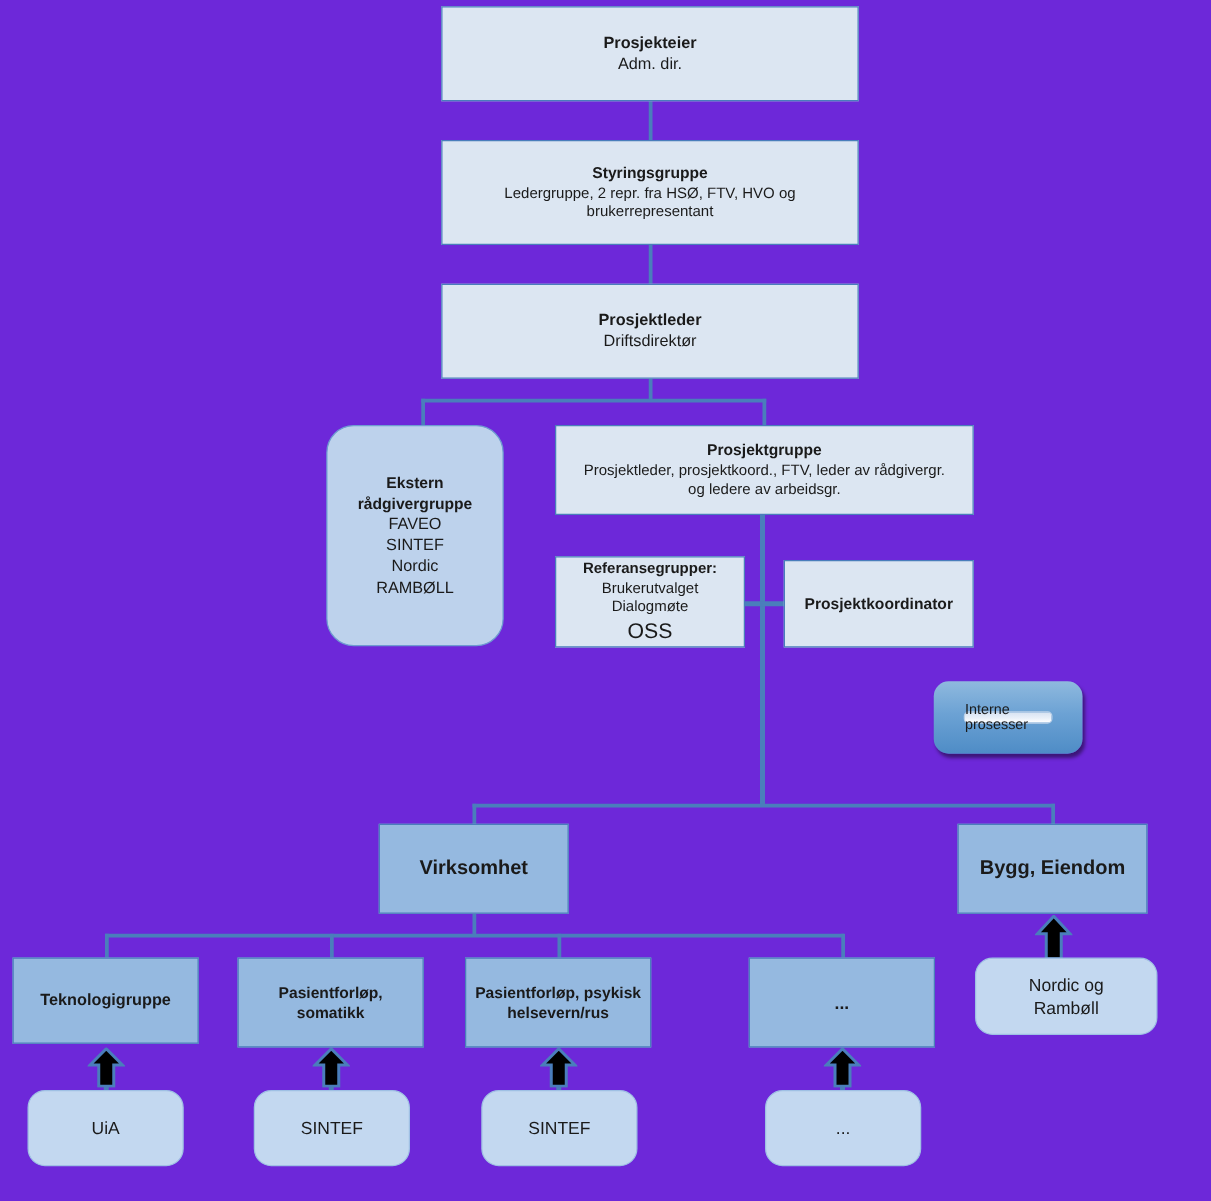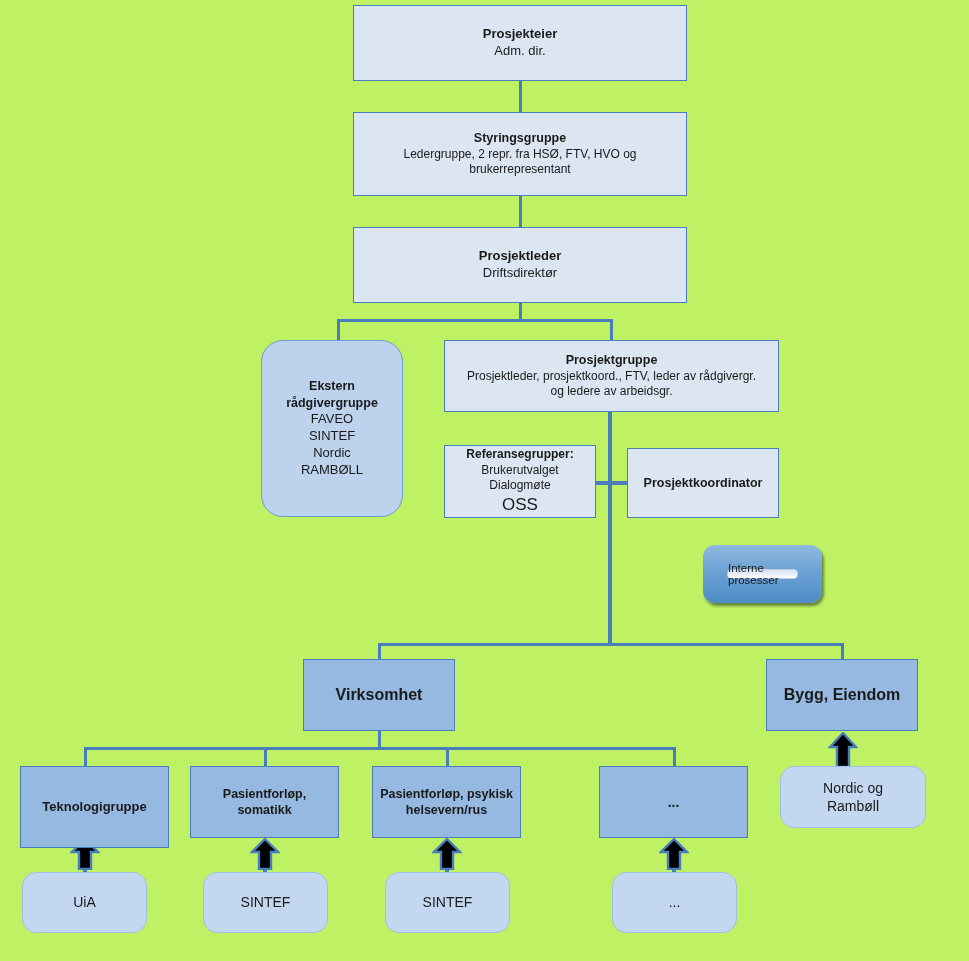--- a/index.html
+++ b/index.html
@@ -1,19 +1,19 @@
 <!DOCTYPE html>
 <html><head>
 <meta charset="utf-8">
 <style>
   html,body{margin:0;padding:0;background:#000;}
   #stage{
     position:relative;
     width:969px;height:961px;
-    background:#bef264;
+    background:#6d28d9;
     font-family:"Liberation Sans","DejaVu Sans",sans-serif;
     overflow:hidden;
   }
   
   .ln{position:absolute;background:#4A7EBB;}
   .ln.v{width:3px;}
   .ln.h{height:3px;}
   .ln.thick.v{width:4px;}
   .ln.thick.h{height:4px;}
 
@@ -55,20 +55,21 @@
   }
 
   
   .bevel{
     position:absolute;
     box-sizing:border-box;
     border-radius:12px;
     background:linear-gradient(180deg,#8FB9DE 0%,#6CA2D4 45%,#4E8CC6 100%);
     padding:24px;
     box-shadow:2px 3px 3px rgba(0,0,0,0.45);
+    margin-left:44px;
   }
   .bevel-inner{
     width:100%;height:100%;
     box-sizing:border-box;
     border-radius:4px;
     background:linear-gradient(180deg,#D7E3F2 0%,#E9F0F9 55%,#FFFFFF 100%);
     border:1px solid #BBD0E8;
     display:flex;align-items:center;justify-content:center;
     color:#1a1a1a;
   }
@@ -184,21 +185,21 @@
   </div>
 
   <div class="node rect-mid" style="left:766px;top:659px;width:152px;height:72px;font-size:16px;">
     <span class="ttl">Bygg, Eiendom</span>
   </div>
 
   <div class="node rect-mid" style="left:303px;top:659px;width:152px;height:72px;font-size:16px;">
     <span class="ttl">Virksomhet</span>
   </div>
 
-  <div class="node rect-mid" style="left:10px;top:766px;width:149px;height:82px;font-size:13px;margin-left:10px;">
+  <div class="node rect-mid" style="left:10px;top:766px;width:149px;height:69px;font-size:13px;">
     <span class="ttl">Teknologigruppe</span>
   </div>
   <div class="node rect-mid" style="left:190px;top:766px;width:149px;height:72px;font-size:12.5px;">
     <span class="ttl">Pasientforløp, somatikk</span>
   </div>
   <div class="node rect-mid" style="left:372px;top:766px;width:149px;height:72px;font-size:12.5px;">
     <span class="ttl">Pasientforløp, psykisk helsevern/rus</span>
   </div>
   <div class="node rect-mid" style="left:599px;top:766px;width:149px;height:72px;font-size:14px;">
     <span class="ttl">...</span>

